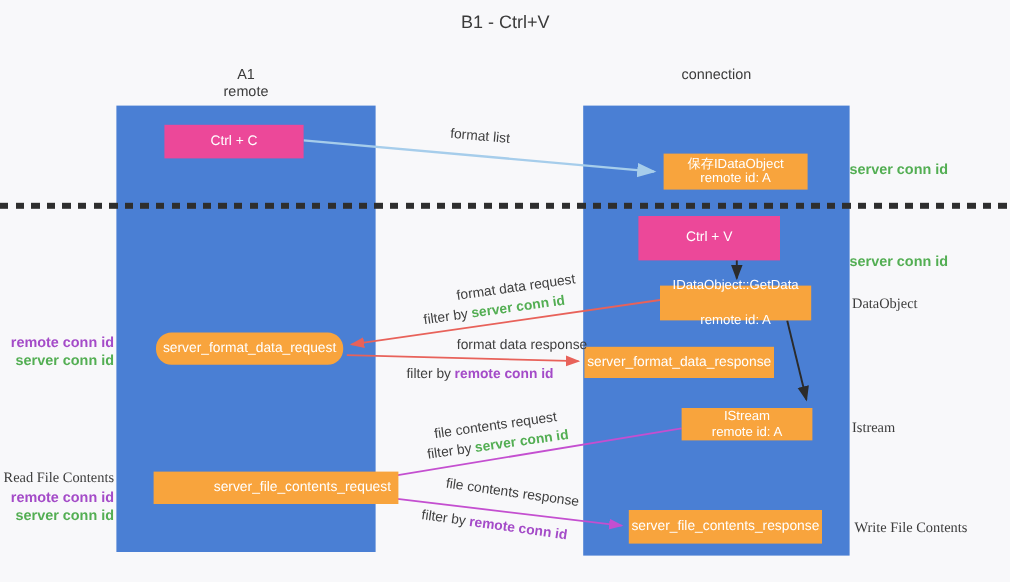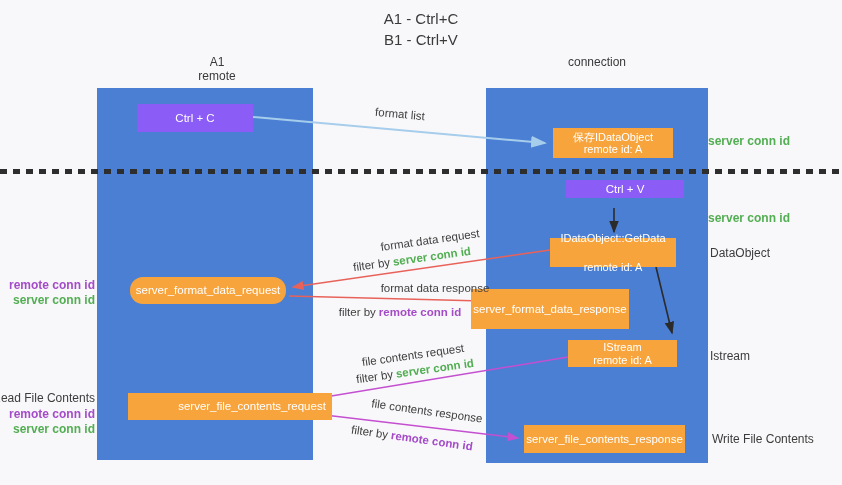--- a/index.html
+++ b/index.html
@@ -7,70 +7,69 @@
     position:relative;width:842px;height:485px;overflow:hidden;
     background:#f8f8fa;
     font-family:"Liberation Sans","DejaVu Sans",sans-serif;
     color:#3c3c3c;
   }
   .abs{position:absolute;}
   
   .title{left:0;top:8px;width:842px;text-align:center;font-size:15px;line-height:21px;color:#3a3a3a;}
   
   .lane-header{top:55px;text-align:center;font-size:12px;line-height:14px;color:#3a3a3a;z-index:2;}
-  .lane-header.left{left:109px;width:216px;}
+  .lane-header.left{left:97px;width:216px;}
   .lane-header.right{left:486px;width:222px;}
   
   .lane{background:#4a7fd4;z-index:1;}
   .lane.left{left:97px;top:88px;width:216px;height:372px;}
   .lane.right{left:486px;top:88px;width:222px;height:375px;}
   
   .divider{left:0;top:169px;width:842px;height:5px;z-index:4;
     background:repeating-linear-gradient(90deg,#2e2e2e 0 7px,transparent 7px 13px);}
   
   svg.arrows{left:0;top:0;z-index:5;pointer-events:none;}
   
   .node{z-index:6;display:flex;flex-direction:column;align-items:center;justify-content:center;
     color:#ffffff;font-size:11.5px;line-height:13px;text-align:center;white-space:nowrap;}
   .node.two{font-size:11px;line-height:12.5px;}
   .node.orange{background:#f8a43d;}
-  .node.green{background:#8b5cf6;}
+  .node.green{background:#ec4899;}
   .n-ctrl-c{left:137px;top:104px;width:116px;height:28px;}
   .n-save-obj{left:553px;top:128px;width:120px;height:30px;}
-  .n-ctrl-v{left:566px;top:180px;width:118px;height:18px;}
+  .n-ctrl-v{left:532px;top:180px;width:118px;height:37px;}
   .n-getdata{left:550px;top:238px;width:126px;height:29px;gap:16px;}
   .n-format-req{left:130px;top:277px;width:156px;height:27px;border-radius:13px;}
-  .n-format-resp{left:471px;top:289px;width:158px;height:40px;align-items:center;}
+  .n-format-resp{left:487px;top:289px;width:158px;height:26px;align-items:center;}
   .n-istream{left:568px;top:340px;width:109px;height:27px;}
   .n-file-req{left:128px;top:393px;width:160px;height:27px;padding-left:44px;}
   .n-file-resp{left:524px;top:425px;width:161px;height:28px;}
   
   .flow-label{z-index:7;font-size:11.5px;color:#3f3f3f;white-space:nowrap;}
   .flow-label .green{color:#53ae53;font-weight:bold;}
   .flow-label .purple{color:#a44bc8;font-weight:bold;}
   .flow-label .prefix{margin-right:3px;}
   .center{transform:translate(-50%,-50%);}
   .rot-p5{transform:translate(-50%,-50%) rotate(5deg);}
   .rot-m8{transform:translate(-50%,-50%) rotate(-8deg);}
   .rot-p8{transform:translate(-50%,-50%) rotate(8deg);}
   
   .side-label{z-index:7;font-size:12px;white-space:nowrap;}
   .side-label.green{color:#53ae53;font-weight:bold;}
   .side-label.purple{color:#a44bc8;font-weight:bold;}
-  .side-label.dark{color:#3c3c3c;}
+  .side-label.dark{color:#3c3c3c;font-family:Liberation Serif, serif;}
   .right-col{left:708px;}
   .left-col{right:747px;text-align:right;}
 </style>
 </head>
 <body>
 
 <div class="stage">
 
   <div class="abs title">
-    <div>A1 - Ctrl+C</div>
     <div>B1 - Ctrl+V</div>
   </div>
 
   <div class="abs lane-header left">
     <div>A1</div>
     <div>remote</div>
   </div>
   <div class="abs lane-header right">
     <div>connection</div>
   </div>

